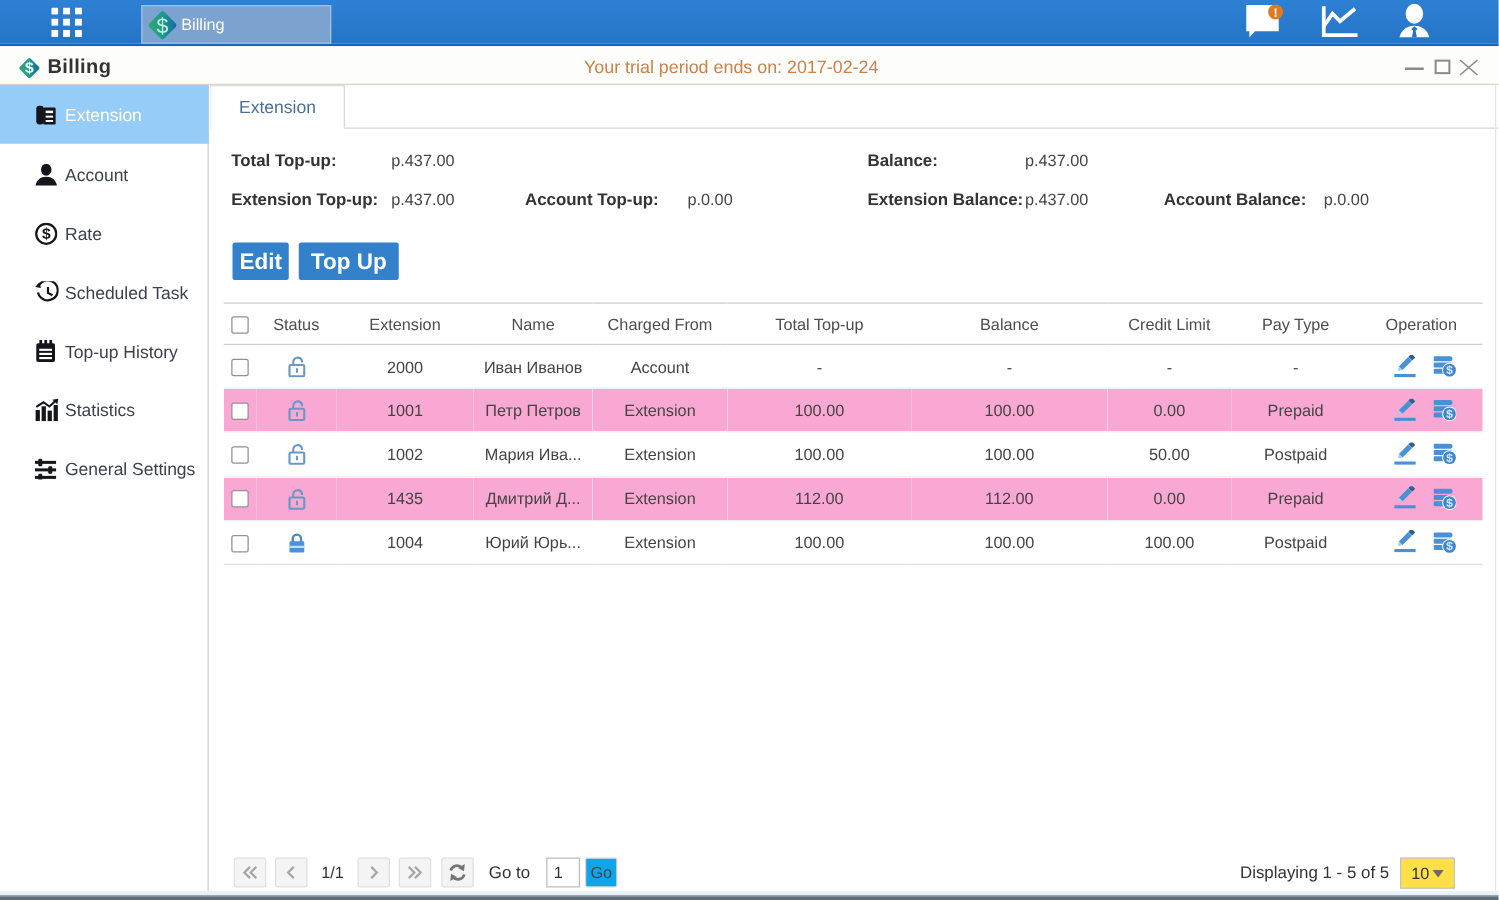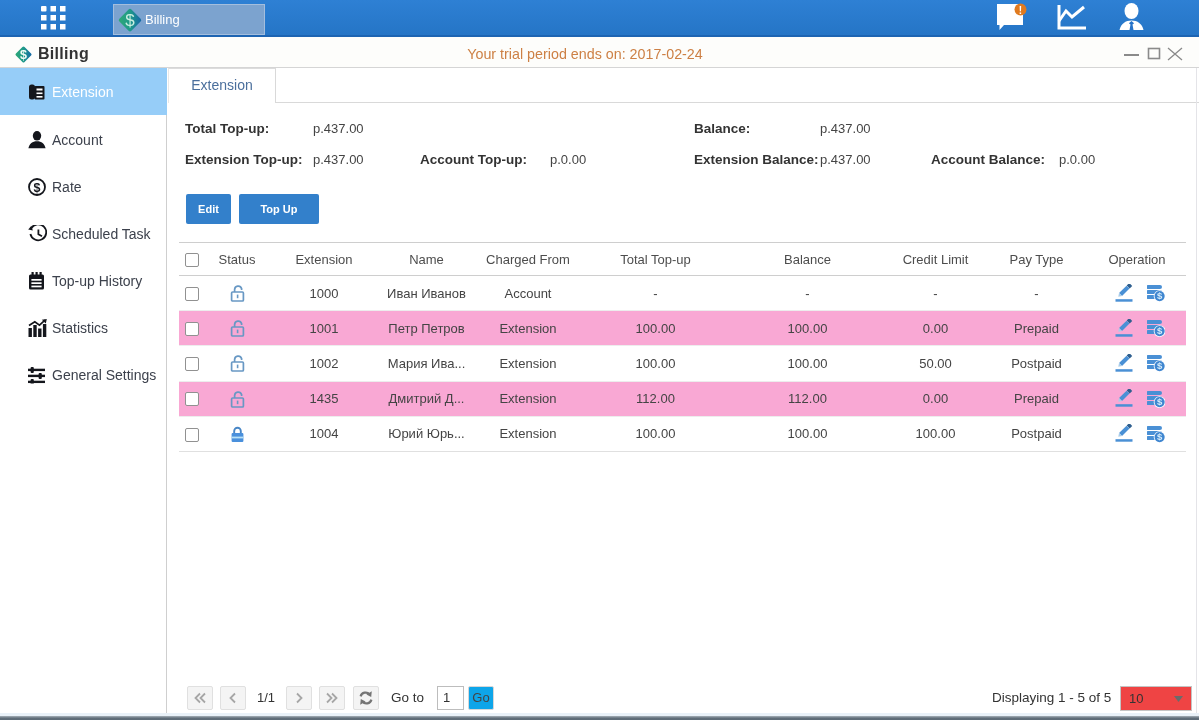--- a/index.html
+++ b/index.html
@@ -34,21 +34,21 @@
 #tabbar-line { left:276px; top:102px; width:923px; height:1px; background:#d9d9d9; }
 #tab-active { left:168px; top:68px; width:108px; height:35px; background:#fff;
   border-right:1px solid #d9d9d9; border-top:1px solid #dcdcdc; border-left:1px solid #e8e8e8;
   line-height:33px; text-align:center; font-size:14px; color:#4b6f9c; }
 
 
 .slabel { font-size:13.5px; font-weight:bold; color:#333; }
 .svalue { font-size:13px; color:#444; }
 
 
-.bluebtn { position:absolute; background:#3380cb; color:#fff; font-size:11px;
+.bluebtn { position:absolute; background:#3380cb; color:#fff; font-size:18px;
   font-weight:bold; text-align:center; border-radius:2px; line-height:30px; height:30px; }
 
 
 #gridtable { left:179px; top:242px; width:1007px; border-collapse:collapse; table-layout:fixed; }
 #gridtable th { border-top:1px solid #cecece; border-bottom:1px solid #cecece;
   height:33px; font-size:13px; font-weight:normal; color:#4d4d4d; text-align:center; }
 #gridtable td { height:35.2px; font-size:13px; color:#444; text-align:center;
   border-bottom:1px solid #ededed; overflow:hidden; white-space:nowrap; }
 #gridtable tr.alt td { background:#f9a8d4; }
 #gridtable tr:last-child td { border-bottom:1px solid #e0e0e0; }
@@ -56,22 +56,22 @@
   border-radius:2px; background:#fff; vertical-align:middle; }
 
 
 .pgbtn { position:absolute; top:686px; width:26px; height:24px; background:#f4f4f4;
   border:1px solid #e0e0e0; border-radius:2px; display:flex; align-items:center; justify-content:center; }
 #goinput { left:437px; top:686px; width:27px; height:24px; border:1px solid #bdbdbd;
   font-size:13px; padding-left:5px; line-height:22px; color:#333; background:#fff; }
 #gobtn { left:468px; top:686px; width:26px; height:24px; background:#0ea5e9;
   border:1px solid #d7d7d7; border-radius:2px; text-align:center; line-height:22px;
   font-size:13px; color:#444; }
-#pagesel { left:1120px; top:686px; width:72px; height:25px; border:1px solid #c4c4c4;
-  background:#ef4444; }
+#pagesel { left:1120px; top:686px; width:44px; height:25px; border:1px solid #c4c4c4;
+  background:#fde047; }
 #bottomstrip1 { left:0; top:713px; width:1199px; height:3px; background:#e9f1f8; }
 #bottomstrip2 { left:0; top:716px; width:1199px; height:4px; background:linear-gradient(180deg,#a6b0b8 0%,#5f6d79 55%,#5c6a76 100%); }
 </style>
 </head>
 <body>
 
 <div id="topbar" class="abs"></div>
 <svg id="gridicon" class="abs" viewBox="0 0 25 24">
   <g fill="#ffffff">
     <rect x="0" y="0" width="5.5" height="5.5" rx="1"></rect>
@@ -249,21 +249,21 @@
         <th>Pay Type</th>
         <th>Operation</th>
   </tr>
   <tr>
     <td><span class="cbx"></span></td>
     <td><svg width="15" height="18" viewBox="0 0 15 18" style="vertical-align:middle">
       <rect x="1.6" y="8" width="11.8" height="9" rx="1" fill="none" stroke="#6898c4" stroke-width="1.7"></rect>
       <path d="M4.6 8 V5.6 A3.6 3.6 0 0 1 11.6 4.6 V6" fill="none" stroke="#6898c4" stroke-width="1.7"></path>
       <rect x="6.8" y="10.6" width="1.6" height="3.6" fill="#6898c4"></rect>
     </svg></td>
-    <td>1000</td>
+    <td>2000</td>
         <td>Иван Иванов</td>
         <td>Account</td>
         <td>-</td>
         <td>-</td>
         <td>-</td>
         <td>-</td>
     <td><svg width="20" height="19" viewBox="0 0 20 19" style="vertical-align:middle;margin-right:13px;margin-left:4px">
       <g transform="rotate(45 10 7)">
         <rect x="8" y="-2.4" width="4.2" height="3.6" fill="#2e5f8f"></rect>
         <rect x="8" y="1.4" width="4.2" height="10.6" fill="#4a90d5"></rect>

